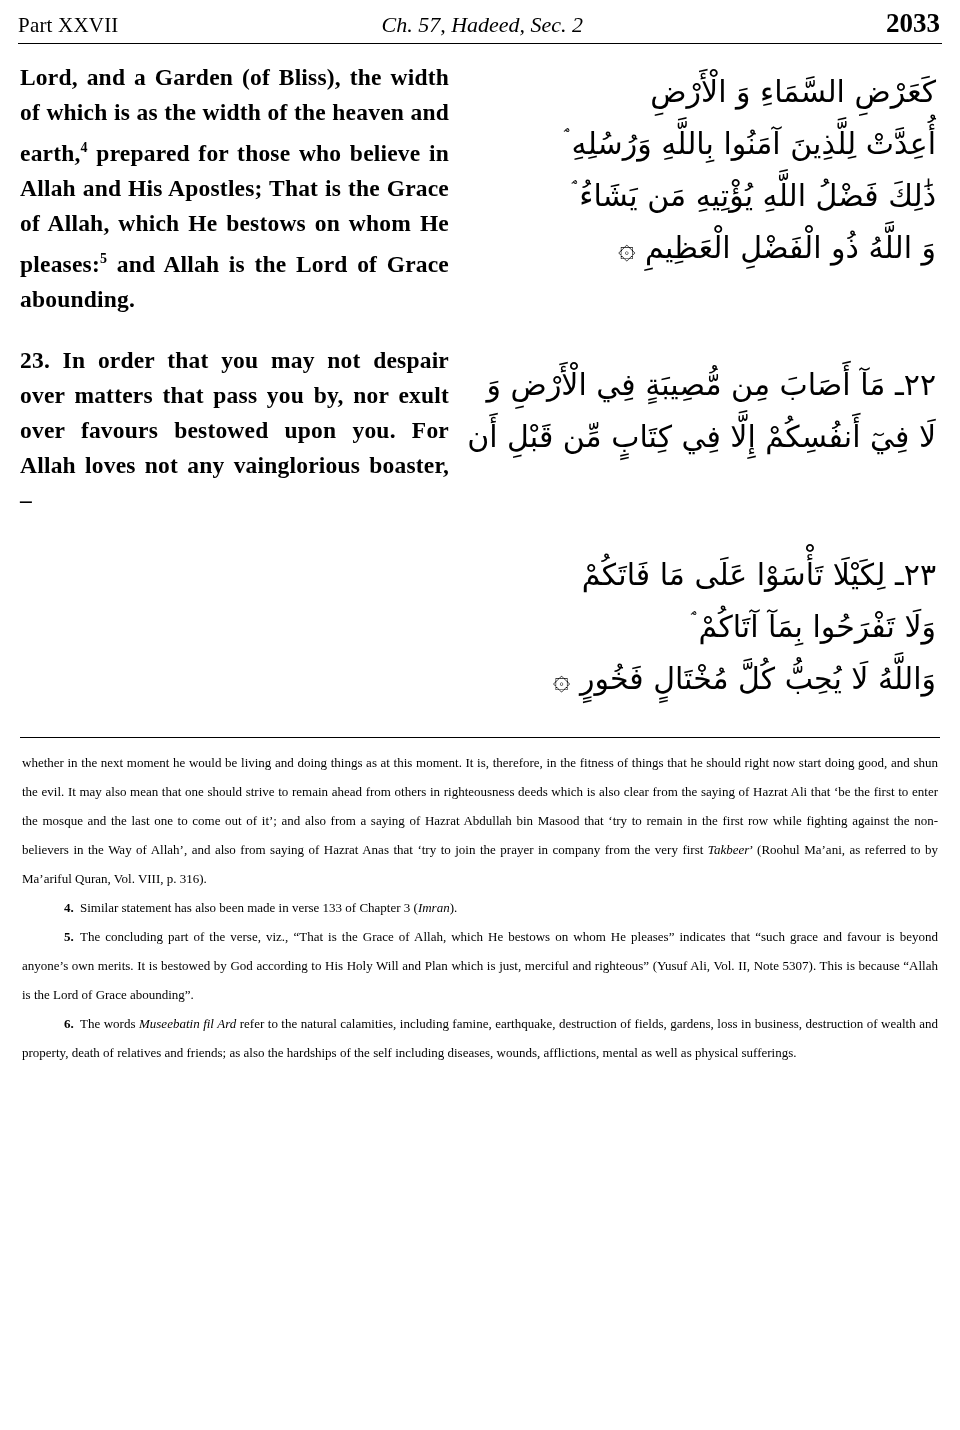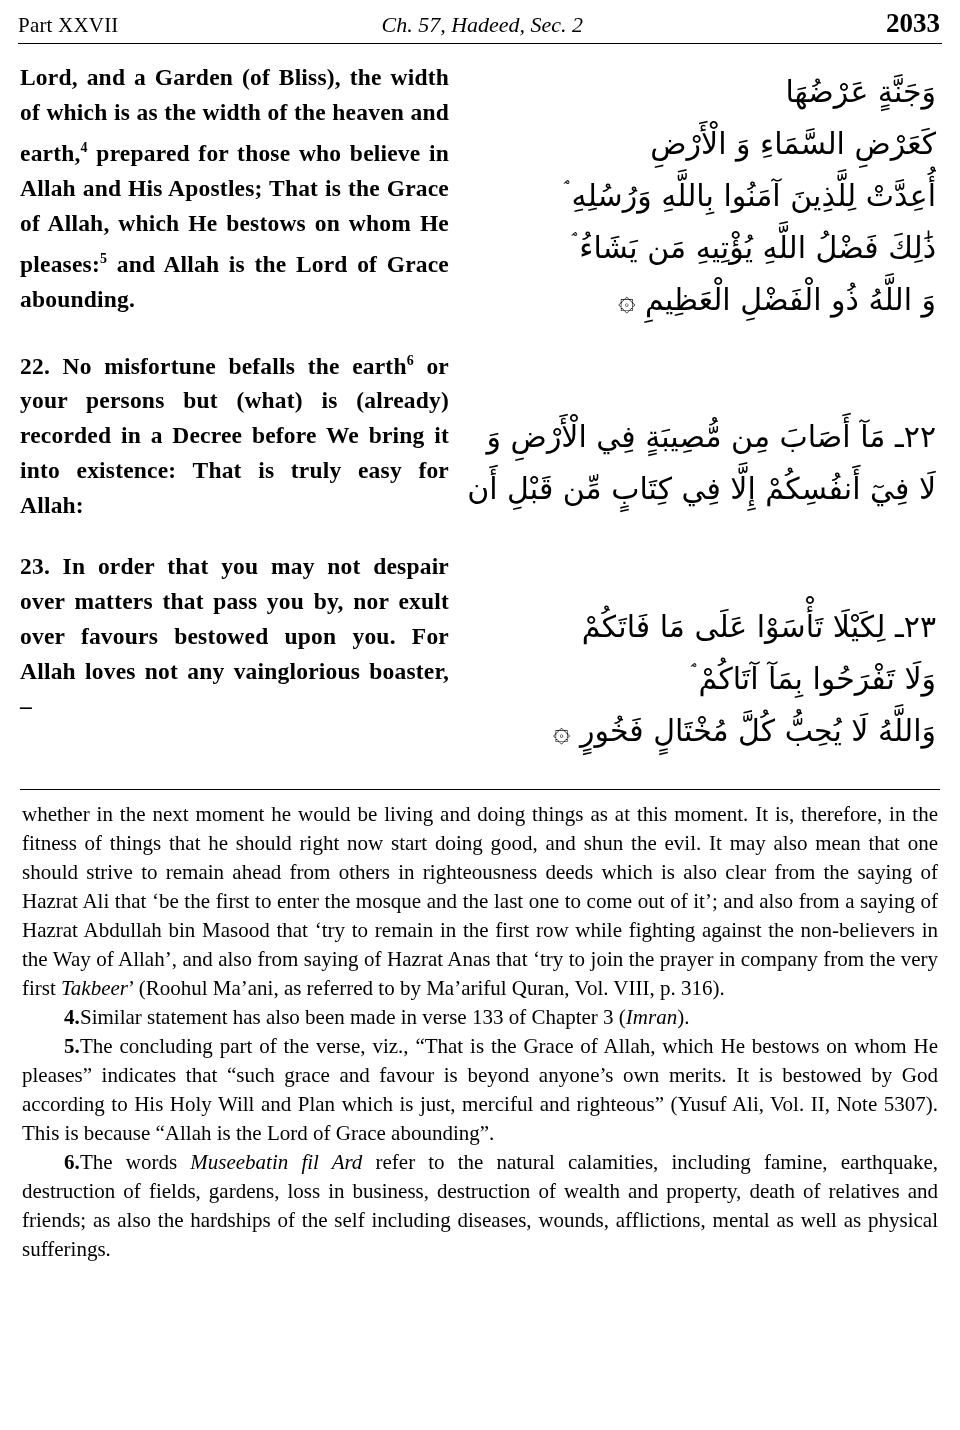--- a/index.html
+++ b/index.html
@@ -111,21 +111,21 @@
   
   .foot-rule {
     border-bottom: 1.5px solid #000;
     margin: 6px 6px 10px 6px;
   }
 
   
   .footnotes {
     padding: 0 8px 0 8px;
     font-family: "Liberation Serif", serif;
-    font-size: 21px;
+    font-size: 13px;
     line-height: 29px;
     text-align: justify;
     text-justify: inter-word;
   }
   .footnotes p {
     margin: 0 0 0 0;
   }
   .fn-num {
     display: inline-block;
     width: 58px;
@@ -151,30 +151,26 @@
   </div>
   <div class="header-rule"></div>
 
   <div class="body-area">
 
     <div class="col-translation">
       <div class="verse-block">
         <div class="verse-text">Lord, and a Garden (of Bliss), the width of which is as the width of the heaven and earth,<sup>4</sup> prepared for those who believe in Allah and His Apostles; That is the Grace of Allah, which He bestows on whom He pleases:<sup>5</sup> and Allah is the Lord of Grace abounding.</div>
       </div>
       <div class="verse-block">
-        <div class="verse-text spaced">22. No misfortune befalls the earth<sup>6</sup> or your persons but (what) is (already) recorded in a Decree before We bring it into existence: That is truly easy for Allah:</div>
-      </div>
-      <div class="verse-block">
         <div class="verse-text spaced">23. In order that you may not despair over matters that pass you by, nor exult over favours bestowed upon you. For Allah loves not any vainglorious boaster, –</div>
       </div>
     </div>
 
     <div class="col-arabic">
       <div class="arabic-block ar-1">
-          <div class="arabic-line">وَجَنَّةٍ عَرْضُهَا</div>
           <div class="arabic-line">كَعَرْضِ السَّمَاءِ وَ الْأَرْضِ</div>
           <div class="arabic-line">أُعِدَّتْ لِلَّذِينَ آمَنُوا بِاللَّهِ وَرُسُلِهِ ۘ</div>
           <div class="arabic-line">ذَٰلِكَ فَضْلُ اللَّهِ يُؤْتِيهِ مَن يَشَاءُ ۘ</div>
           <div class="arabic-line">وَ اللَّهُ ذُو الْفَضْلِ الْعَظِيمِ ۞</div>
         </div>
       <div class="arabic-block ar-2">
           <div class="arabic-line">٢٢ـ مَآ أَصَابَ مِن مُّصِيبَةٍ فِي الْأَرْضِ وَ</div>
           <div class="arabic-line">لَا فِيٓ أَنفُسِكُمْ إِلَّا فِي كِتَابٍ مِّن قَبْلِ أَن</div>
         </div>
       <div class="arabic-block ar-3">

